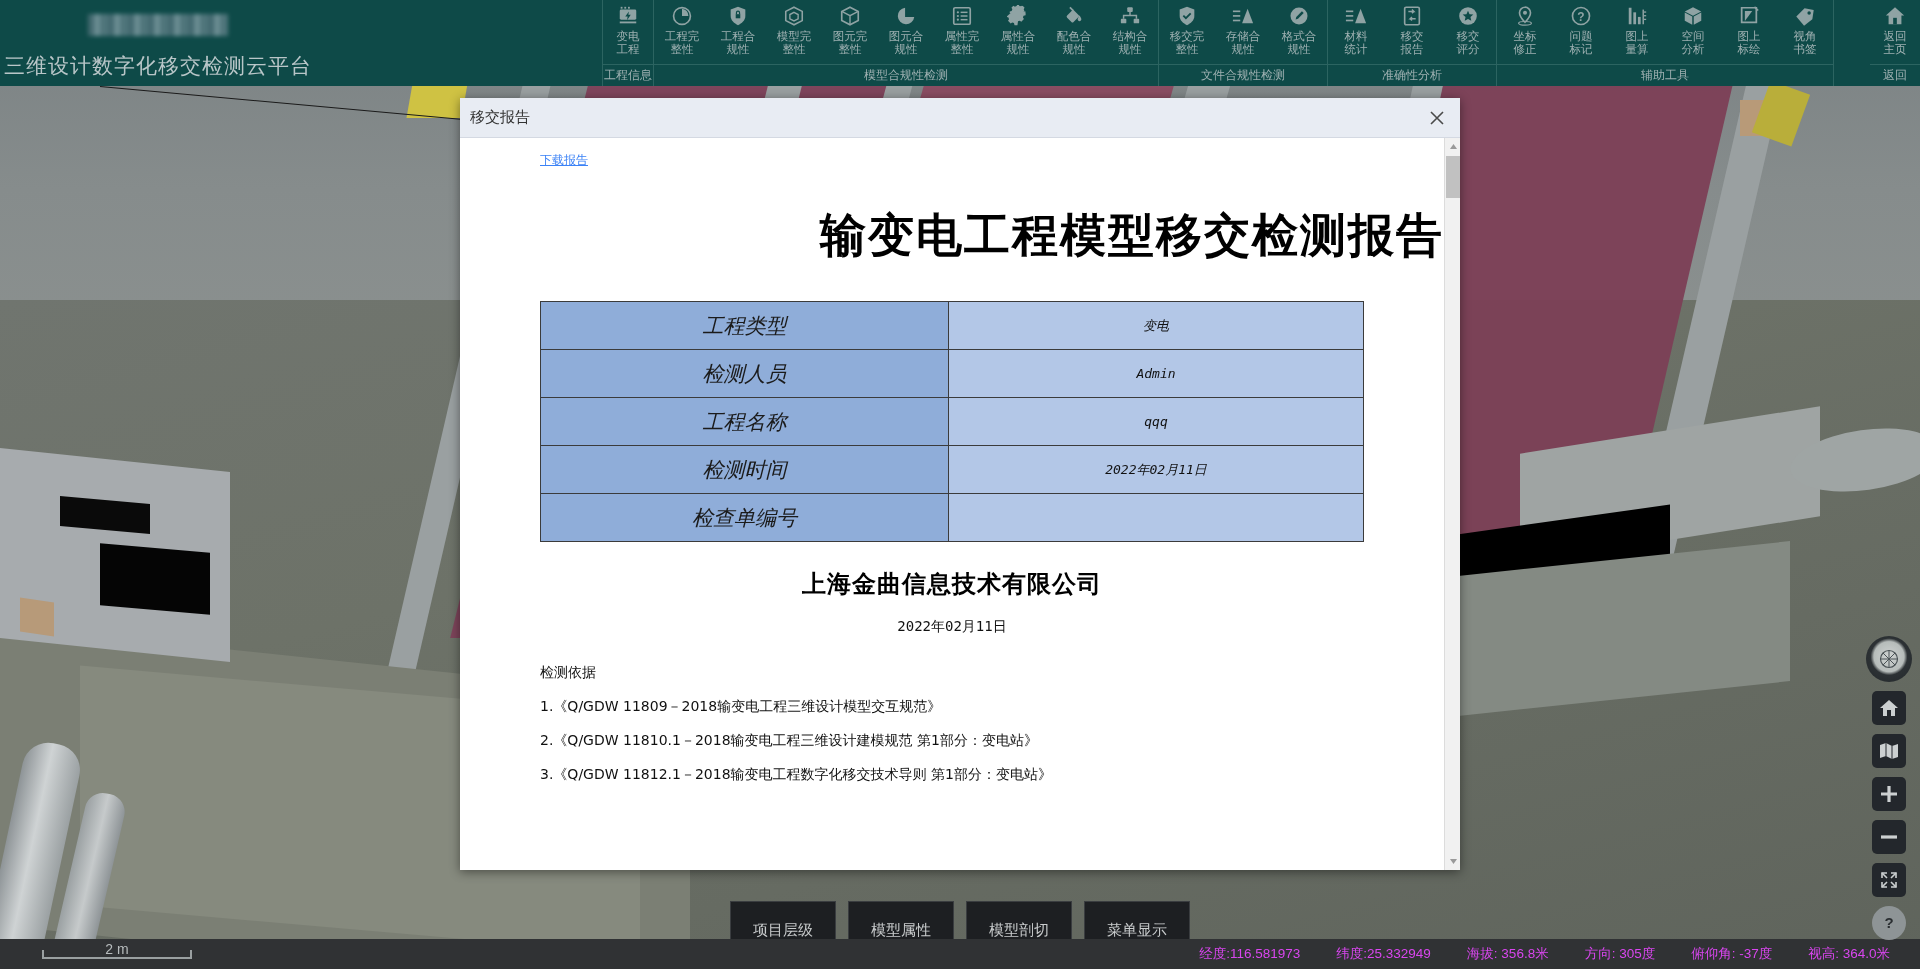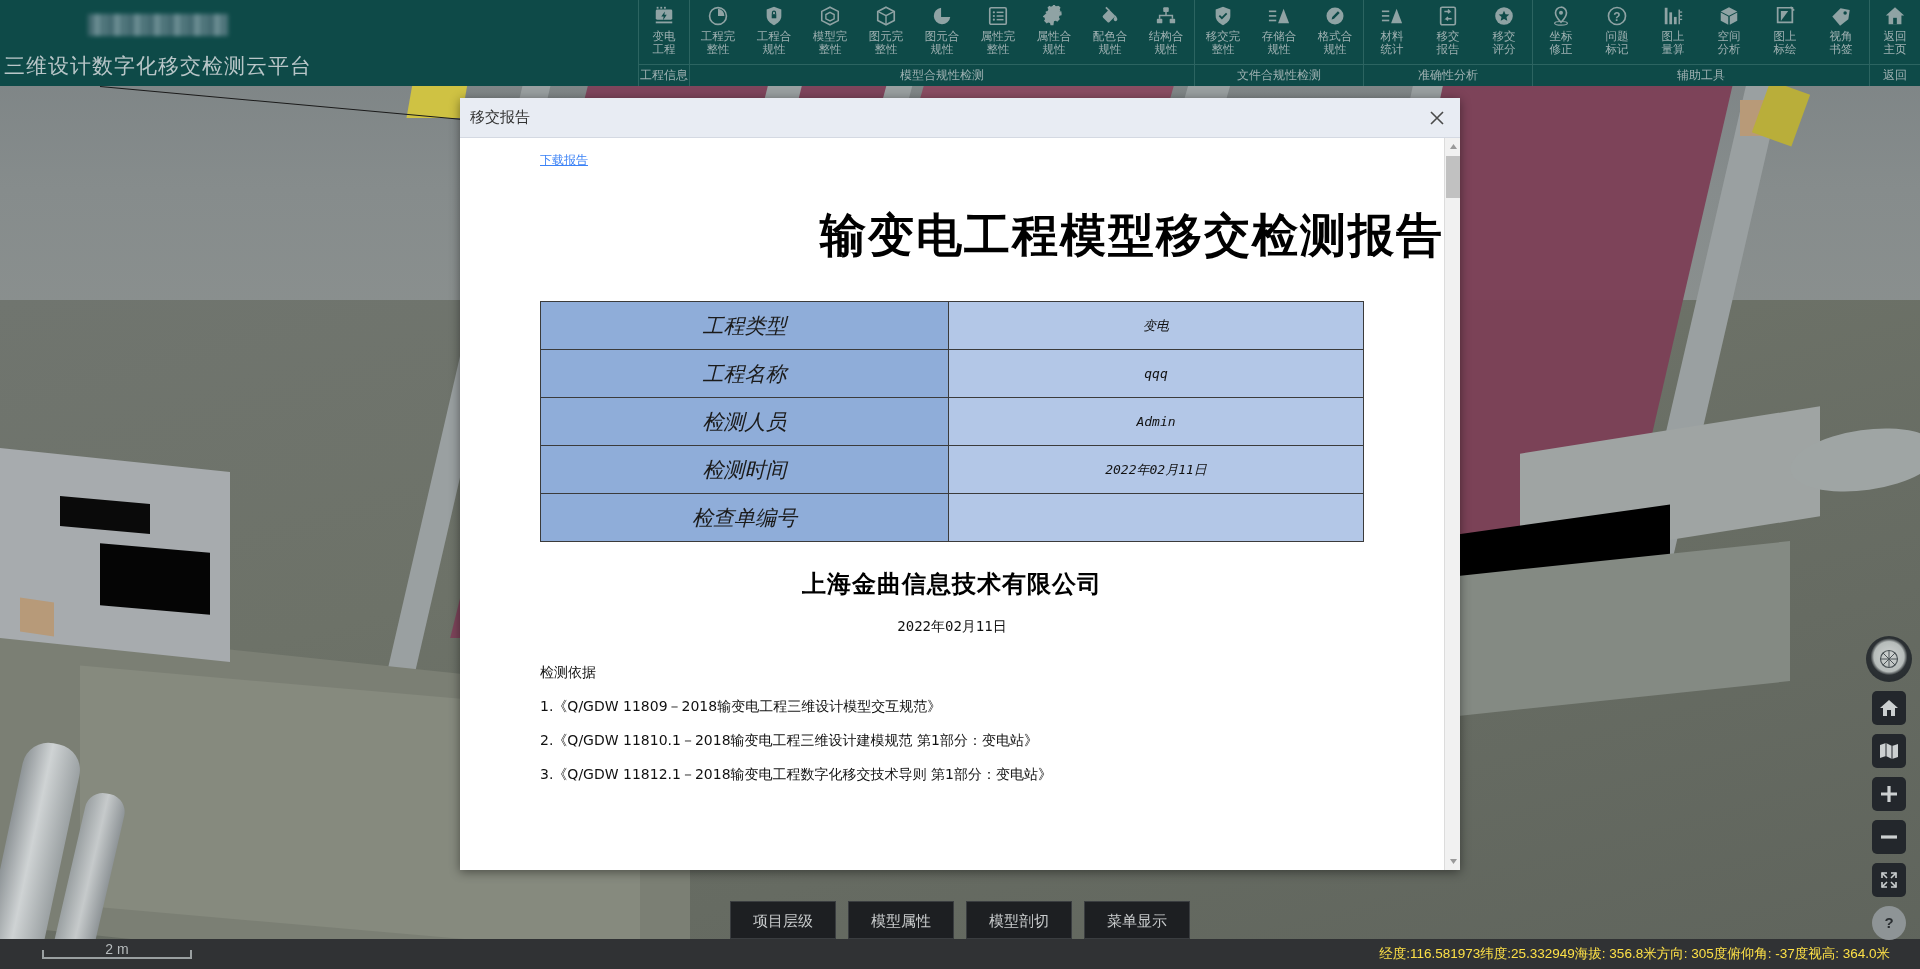--- a/index.html
+++ b/index.html
@@ -64,21 +64,21 @@
             background:#0e4a48; z-index:20; }
   .brand-blur { position:absolute; left:88px; top:14px; width:140px; height:22px;
                 background: repeating-linear-gradient(90deg,#4d6f77 0 6px,#7b99a0 6px 12px,#5b7d84 12px 20px);
                 filter: blur(2.2px); opacity:.85; }
   .brand-text { position:absolute; left:4px; top:52px; font-size:21px; color:#b9c6c8;
                 letter-spacing:1px; white-space:nowrap; }
 
   
   #ribbon { position:absolute; right:0; top:0; height:86px; display:flex; align-items:stretch; }
   .rgroup { display:flex; flex-direction:column; border-left:1px solid #2c6461; }
-  .rgroup:last-child { border-right:none; }
+  .rgroup:last-child { border-right:none;padding-left:36px; }
   .rgroup-items { display:flex; height:64px; }
   .rbtn { width:56px; display:flex; flex-direction:column; align-items:center;
           justify-content:flex-start; padding-top:4px; cursor:pointer; }
   .rbtn .ico { height:24px; display:flex; align-items:center; justify-content:center; color:#8fa3a4; }
   .rbtn .ico svg { display:block; }
   .rbtn .lbl { font-size:11.5px; line-height:13px; color:#9fb1b2; text-align:center;
                margin-top:2px; letter-spacing:0px; }
   .rgroup-title { height:22px; border-top:1px solid #2c6461; display:flex;
                   align-items:center; justify-content:center; font-size:12px; color:#9fb1b2; }
   .rgroup.single .rbtn { width:50px; }
@@ -125,33 +125,33 @@
               justify-content:center; cursor:pointer; }
   .sb-arrow svg { display:block; }
   #sb-thumb { position:absolute; left:1px; top:18px; width:14px; height:42px;
               background:#c1c1c1; cursor:pointer; }
   #sb-down { position:absolute; bottom:0; left:0; }
 
   
   #bottom-buttons { position:absolute; left:0; bottom:30px; width:1920px; height:38px;
                     display:flex; justify-content:center; gap:12px; z-index:15; }
   .bbtn { background:#1d1f22; border:1px solid #3a3d40; color:#c9cccd;
-          font-size:15px; padding:11px 22px; cursor:pointer; line-height:1; }
+          font-size:15px; padding:20px 22px; cursor:pointer; line-height:1; }
 
   
   #statusbar { position:absolute; left:0; bottom:0; width:1920px; height:30px;
                background:#303234; z-index:15; display:flex; align-items:center; }
   #scalebar { position:relative; margin-left:42px; width:150px; height:22px; }
   #scalebar .sb-line { position:absolute; left:0; top:14px; width:150px; height:2px; background:#9aa0a1; }
   #scalebar .sb-cap-l { position:absolute; left:0; top:7px; width:2px; height:9px; background:#9aa0a1; }
   #scalebar .sb-cap-r { position:absolute; right:0; top:7px; width:2px; height:9px; background:#9aa0a1; }
   #scalebar .sb-lbl { position:absolute; left:0; top:-2px; width:150px; text-align:center;
                       font-size:14px; color:#b7bcbd; }
-  #coords { margin-left:auto; margin-right:30px; display:flex; 
-            font-size:13.5px; color:#fde047; }
+  #coords { margin-left:auto; margin-right:30px; display:flex; gap:36px;
+            font-size:13.5px; color:#d946ef; }
   #coords span { white-space:nowrap; }
 
   
   #rail { position:absolute; right:8px; top:636px; width:46px; z-index:16;
           display:flex; flex-direction:column; align-items:center; gap:9px; }
   .compass { width:46px; height:46px; border-radius:50%;
              background: radial-gradient(circle at 50% 45%, #cfd3d2 0%, #b6bcba 44%, #2c3134 54%, #23282b 100%);
              display:flex; align-items:center; justify-content:center; cursor:pointer; }
   .railbtn { width:34px; height:34px; background:#23272c; border-radius:5px;
              display:flex; align-items:center; justify-content:center; cursor:pointer;
@@ -545,26 +545,26 @@
       <div id="dlg-scrollarea">
         <a id="dl-link">下载报告</a>
         <div id="report-title">输变电工程模型移交检测报告</div>
         <table id="report-table">
           <tbody>
               <tr>
                 <td class="k">工程类型</td>
                 <td class="v">变电</td>
               </tr>
               <tr>
+                <td class="k">检测人员</td>
+                <td class="v">Admin</td>
+              </tr>
+              <tr>
                 <td class="k">工程名称</td>
                 <td class="v">qqq</td>
-              </tr>
-              <tr>
-                <td class="k">检测人员</td>
-                <td class="v">Admin</td>
               </tr>
               <tr>
                 <td class="k">检测时间</td>
                 <td class="v">2022年02月11日</td>
               </tr>
               <tr>
                 <td class="k">检查单编号</td>
                 <td class="v"></td>
               </tr>
             </tbody>

